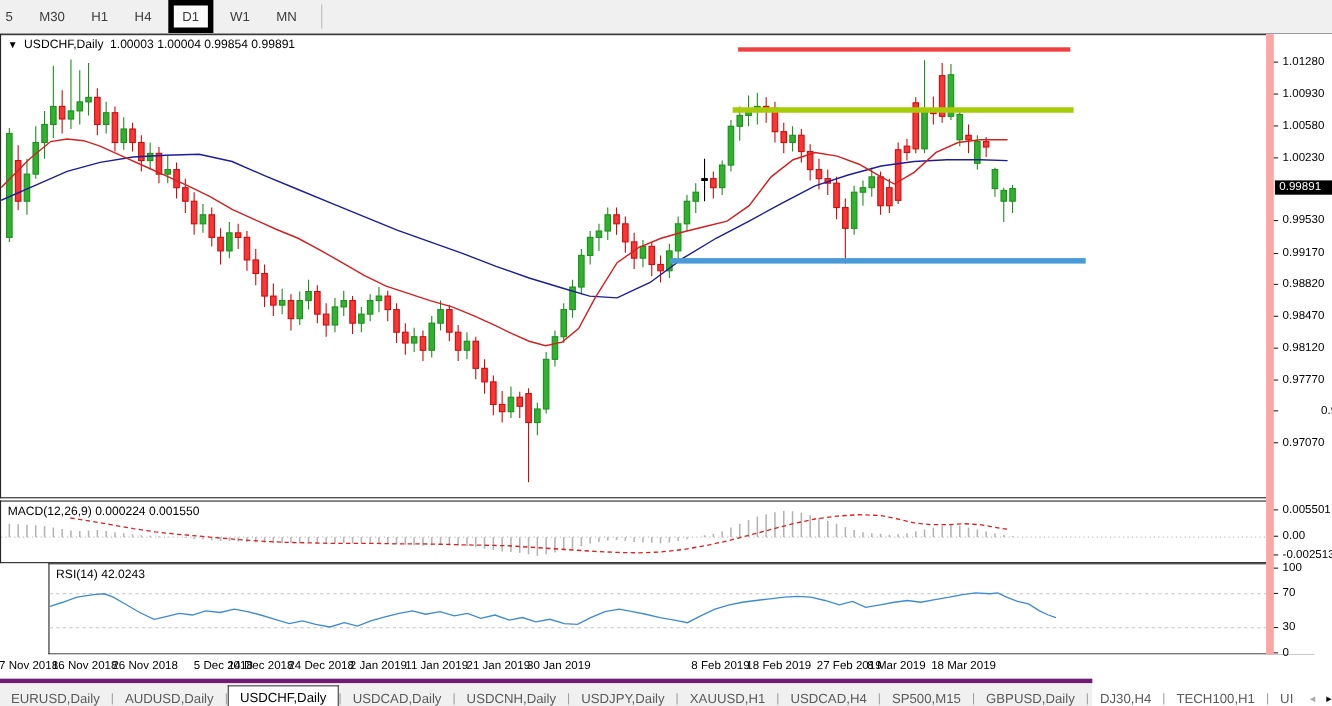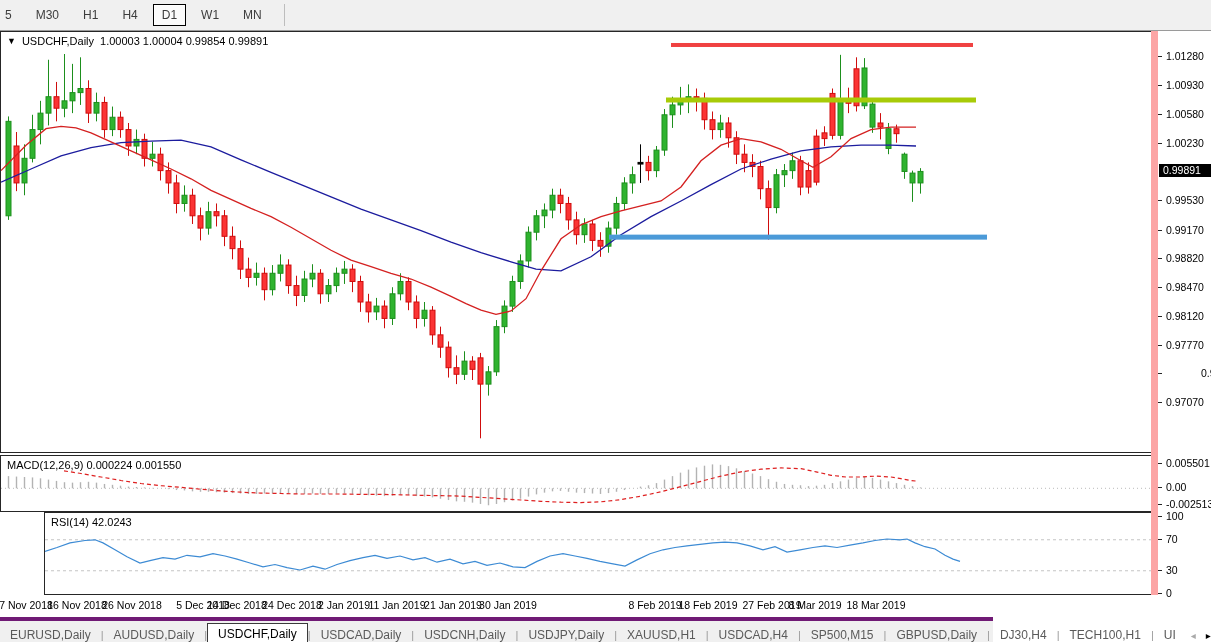--- a/index.html
+++ b/index.html
@@ -2,21 +2,21 @@
 <html><head>
 <meta charset="utf-8">
 <style>
   html,body{margin:0;padding:0;background:#e8e8e8;}
   #app{position:relative;width:1211px;height:642px;background:#ffffff;overflow:hidden;
        font-family:"Liberation Sans",sans-serif;-webkit-font-smoothing:antialiased;}
   
   #toolbar{position:absolute;top:0;left:0;width:1211px;height:30px;background:#f0f0f0;
            border-bottom:1px solid #9a9a9a;display:flex;align-items:center;}
   .tf-btn{font-size:12px;color:#3c3c3c;padding:3px 8px;margin:0 3px;cursor:default;border:1px solid transparent;}
-  .tf-btn.active{background:#fbfbfb;border:1px solid #000000;box-shadow:inset 1px 1px 0 #fff;}
+  .tf-btn.active{background:#fbfbfb;border:5px solid #000000;box-shadow:inset 1px 1px 0 #fff;}
   .tf-sep{width:1px;height:22px;background:#bdbdbd;margin:0 10px;}
   
   .pane{position:absolute;left:0;background:#fff;border-top:1px solid #262626;border-bottom:1px solid #262626;
         border-left:1px solid #262626;box-sizing:content-box;}
   #pricePane{top:31px;width:1150px;height:420px;}
   #macdPane{top:455px;width:1150px;height:55px;}
   #rsiPane{top:512px;width:1150px;height:81px;margin-left:44px;}
   .pane svg{position:absolute;top:0;left:0;display:block;}
   .pane-label{position:absolute;top:3px;left:6px;font-size:11px;color:#000;white-space:nowrap;z-index:5;}
   #chartTitle{display:flex;gap:6px;align-items:center;}

